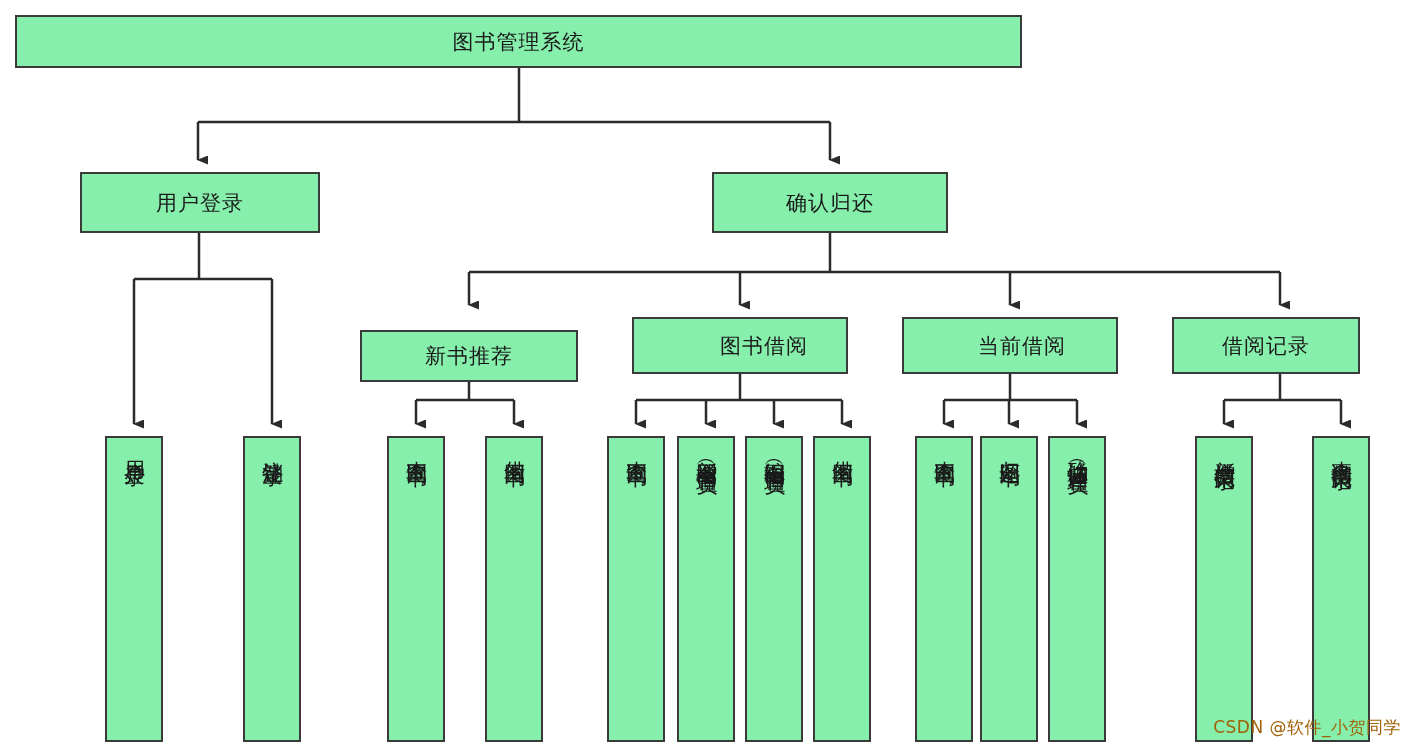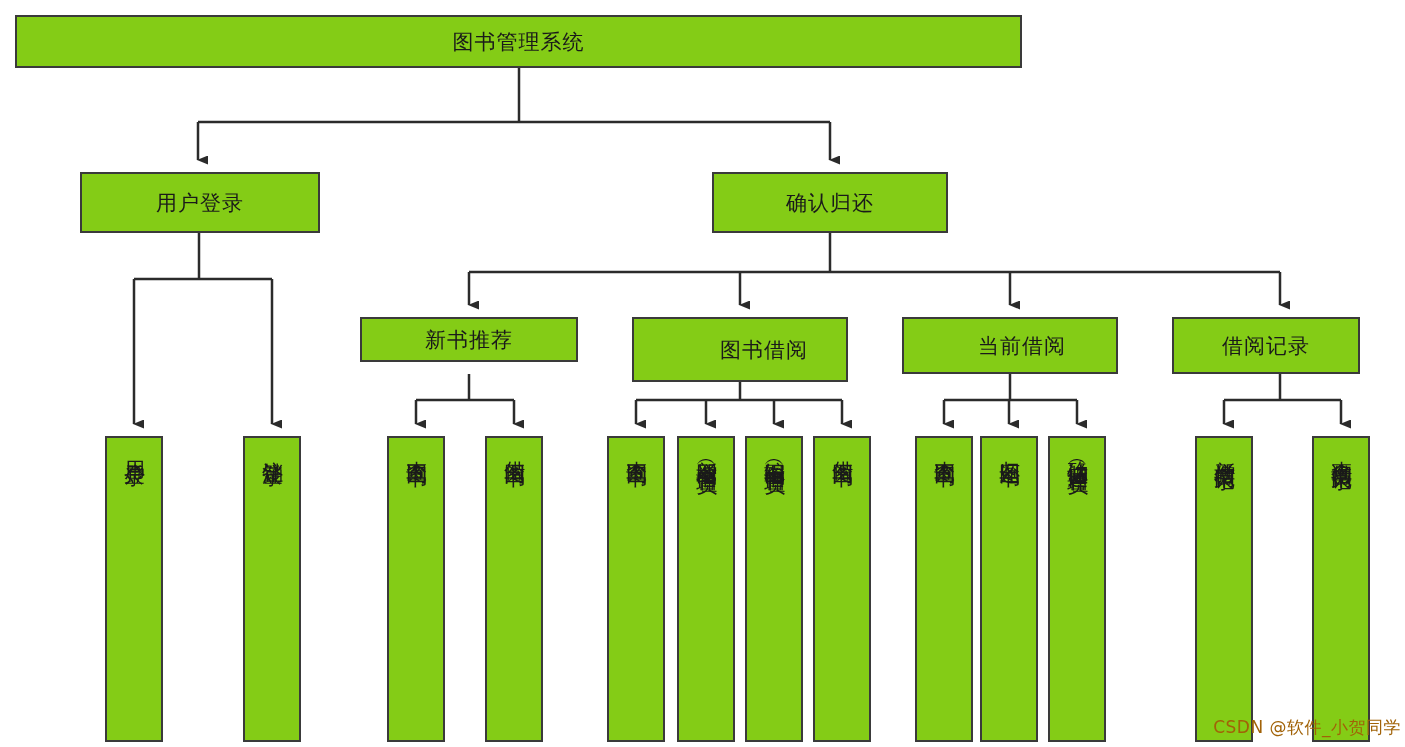--- a/index.html
+++ b/index.html
@@ -22,21 +22,21 @@
     position: absolute;
     left: 0;
     top: 0;
     width: 1405px;
     height: 747px;
     pointer-events: none;
   }
   .node {
     position: absolute;
     box-sizing: border-box;
-    background: #84cc16;
+    background: #86efac;
     border: 2px solid #3a3a3a;
     display: flex;
     align-items: center;
     justify-content: center;
     color: #1a1a1a;
   }
   .node.horizontal {
     font-size: 21px;
     letter-spacing: 1px;
   }
@@ -127,25 +127,25 @@
   </div>
 
   <div class="node horizontal" style="left:80px; top:172px; width:240px; height:61px;">
     <span class="label">用户登录</span>
   </div>
 
   <div class="node horizontal" style="left:712px; top:172px; width:236px; height:61px;">
     <span class="label">确认归还</span>
   </div>
 
-  <div class="node horizontal" style="left:360px; top:317px; width:218px; height:45px;font-family:Liberation Mono, monospace;">
+  <div class="node horizontal" style="left:360px; top:330px; width:218px; height:52px;font-family:Liberation Mono, monospace;">
     <span class="label">新书推荐</span>
   </div>
 
-  <div class="node horizontal" style="left:632px; top:317px; width:216px; height:65px;padding-left:48px;">
+  <div class="node horizontal" style="left:632px; top:317px; width:216px; height:57px;padding-left:48px;">
     <span class="label">图书借阅</span>
   </div>
 
   <div class="node horizontal" style="left:902px; top:317px; width:216px; height:57px;padding-left:24px;">
     <span class="label">当前借阅</span>
   </div>
 
   <div class="node horizontal" style="left:1172px; top:317px; width:188px; height:57px;">
     <span class="label">借阅记录</span>
   </div>

